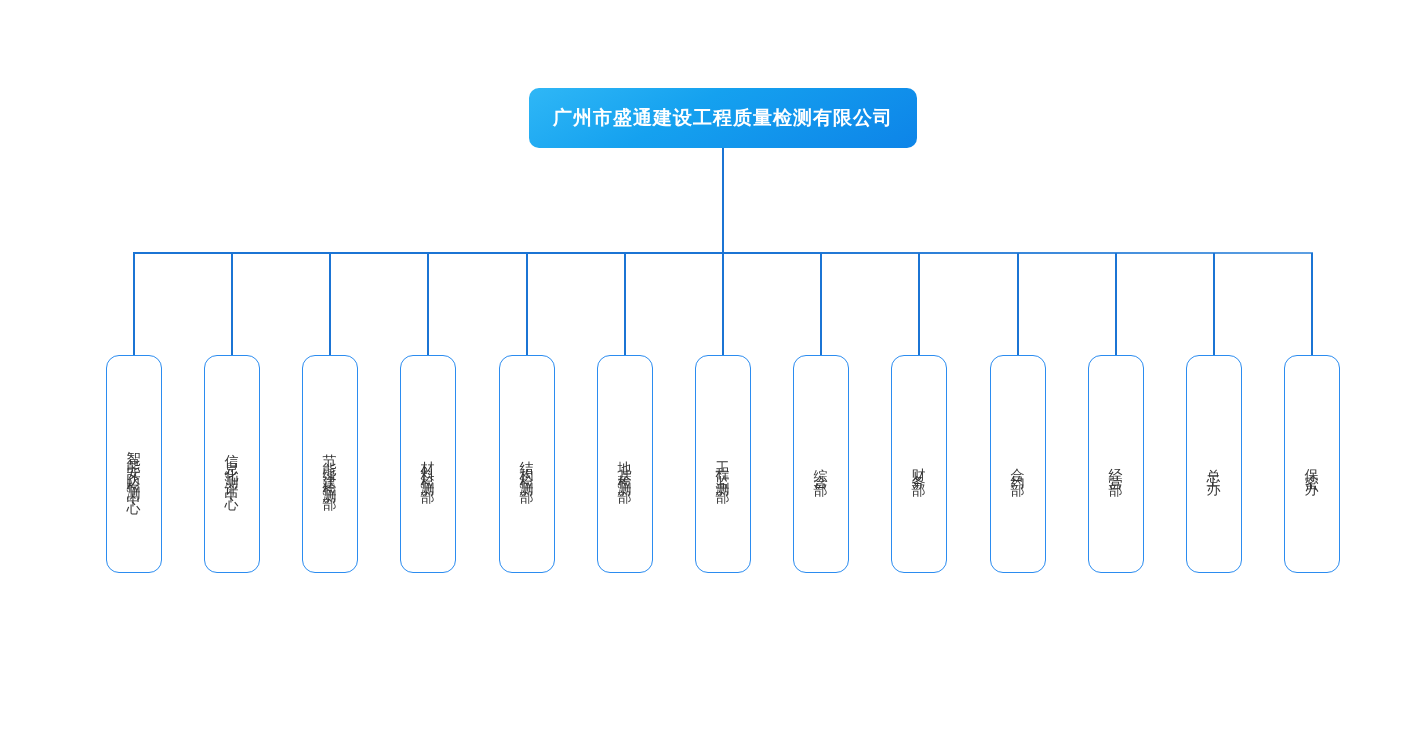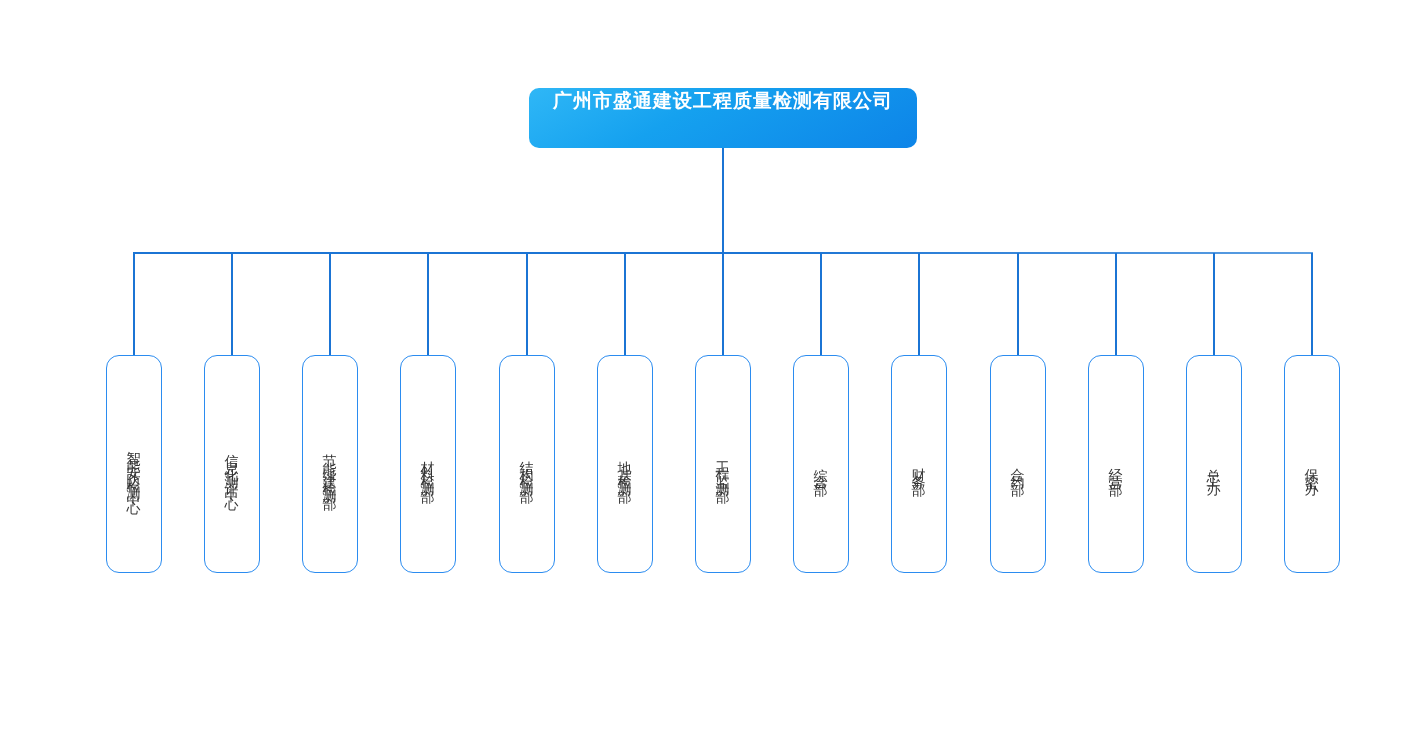--- a/index.html
+++ b/index.html
@@ -18,20 +18,21 @@
   
   .root-node {
     position: absolute;
     left: 529px;
     top: 88px;
     width: 388px;
     height: 60px;
     border-radius: 10px;
     background: linear-gradient(150deg, #2fb7f6 0%, #15a1ef 40%, #0d84e8 100%);
     display: flex;
+    align-items: center;
     justify-content: center;
   }
   .root-label {
     color: #ffffff;
     font-size: 19px;
     font-weight: bold;
     letter-spacing: 1px;
     white-space: nowrap;
   }
   

